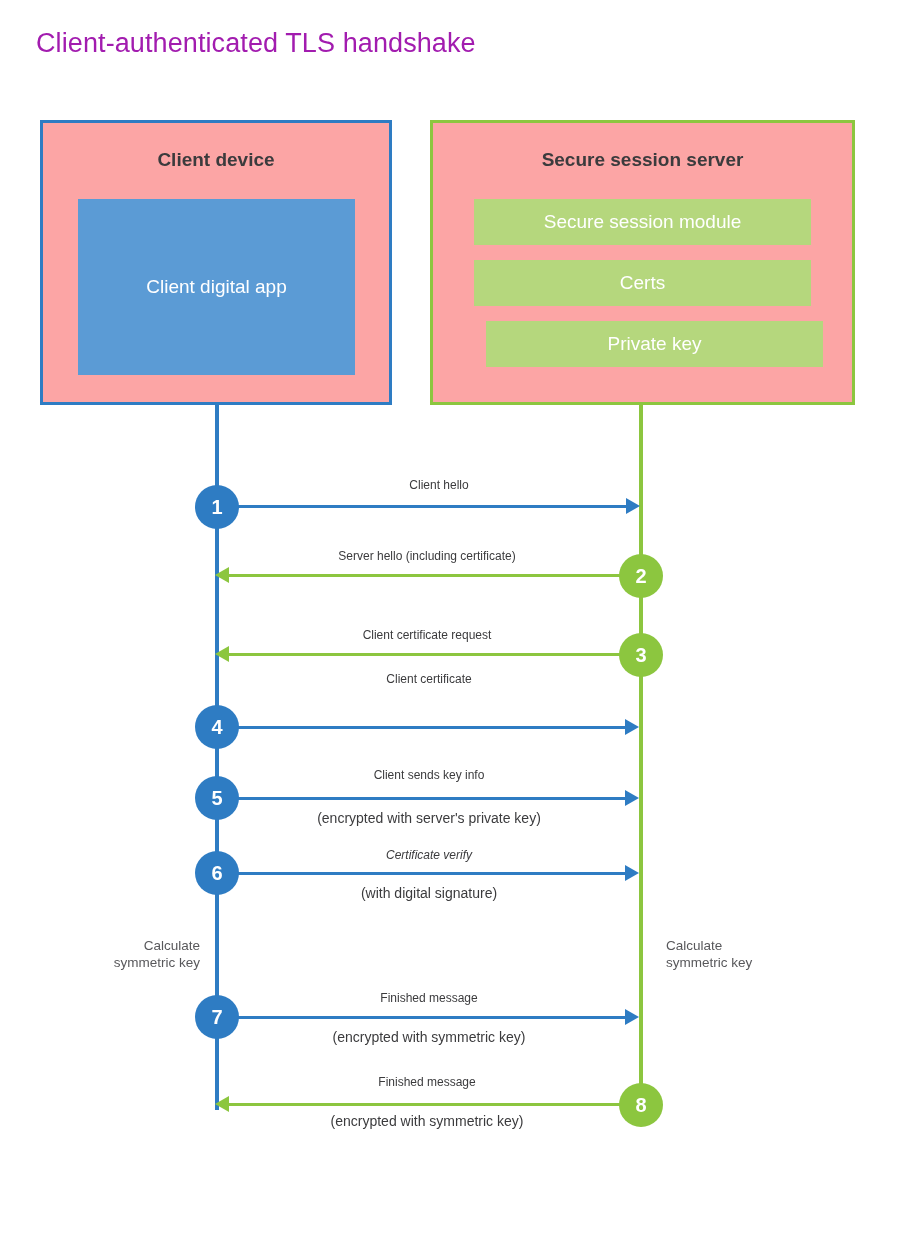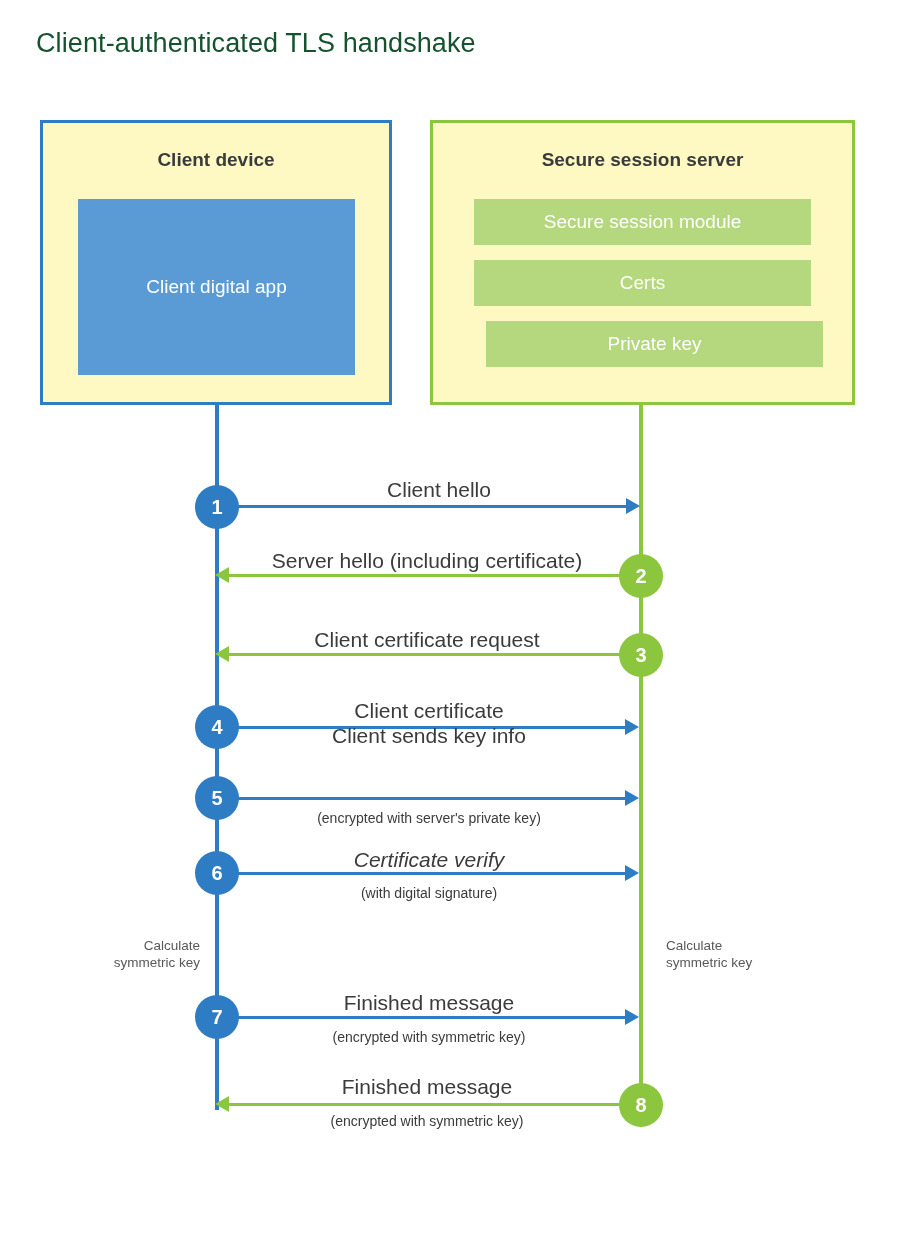--- a/index.html
+++ b/index.html
@@ -21,29 +21,29 @@
     left: 0; top: 0;
     width: 900px;
     height: 1256px;
   }
   .page-title {
     position: absolute;
     left: 36px;
     top: 28px;
     font-size: 27px;
     font-weight: 400;
-    color: #14532d;
+    color: #a21caf;
     letter-spacing: 0.1px;
     white-space: nowrap;
   }
 
   
   .actor-box {
     position: absolute;
-    background: #fef9c3;
+    background: #fca5a5;
     box-sizing: border-box;
     text-decoration: underline;
   }
   #client-box {
     left: 40px;
     top: 120px;
     width: 352px;
     height: 285px;
     border: 3px solid #2e7cc3;
   }
@@ -148,21 +148,21 @@
     border-bottom: 8px solid transparent;
   }
   .arrow-head.right.blue { border-left: 14px solid #2e7cc3; }
   .arrow-head.left.green  { border-right: 14px solid #8cc63f; }
 
   
   .msg-label {
     position: absolute;
     text-align: center;
     color: #3b3b3d;
-    font-size: 21px;
+    font-size: 12px;
     white-space: nowrap;
   }
   .msg-sublabel {
     position: absolute;
     text-align: center;
     color: #3b3b3d;
     font-size: 14px;
     white-space: nowrap;
   }
   .side-note {
@@ -204,26 +204,26 @@
   <div class="msg-label" style="left:215px; top:549px; width:424px;">Server hello (including certificate)</div>
   <div class="msg-line green" style="left:228px; top:574px; width:411px;"></div>
   <div class="arrow-head left green" style="left:215px; top:567px;"></div>
   <div class="step-circle green" style="left:619px; top:554px;">2</div>
 
   <div class="msg-label" style="left:215px; top:628px; width:424px;">Client certificate request</div>
   <div class="msg-line green" style="left:228px; top:653px; width:411px;"></div>
   <div class="arrow-head left green" style="left:215px; top:646px;"></div>
   <div class="step-circle green" style="left:619px; top:633px;">3</div>
 
-  <div class="msg-label" style="left:227px; top:699px; width:404px;">Client certificate</div>
+  <div class="msg-label" style="left:227px; top:672px; width:404px;">Client certificate</div>
   <div class="msg-line blue" style="left:217px; top:726px; width:408px;"></div>
   <div class="arrow-head right blue" style="left:625px; top:719px;"></div>
   <div class="step-circle blue" style="left:195px; top:705px;">4</div>
 
-  <div class="msg-label" style="left:227px; top:724px; width:404px;">Client sends key info</div>
+  <div class="msg-label" style="left:227px; top:768px; width:404px;">Client sends key info</div>
   <div class="msg-line blue" style="left:217px; top:797px; width:408px;"></div>
   <div class="arrow-head right blue" style="left:625px; top:790px;"></div>
   <div class="msg-sublabel" style="left:227px; top:810px; width:404px;">(encrypted with server's private key)</div>
   <div class="step-circle blue" style="left:195px; top:776px;">5</div>
 
   <div class="msg-label" style="left:227px; top:848px; width:404px;font-style:italic;">Certificate verify</div>
   <div class="msg-line blue" style="left:217px; top:872px; width:408px;"></div>
   <div class="arrow-head right blue" style="left:625px; top:865px;"></div>
   <div class="msg-sublabel" style="left:227px; top:885px; width:404px;">(with digital signature)</div>
   <div class="step-circle blue" style="left:195px; top:851px;">6</div>

